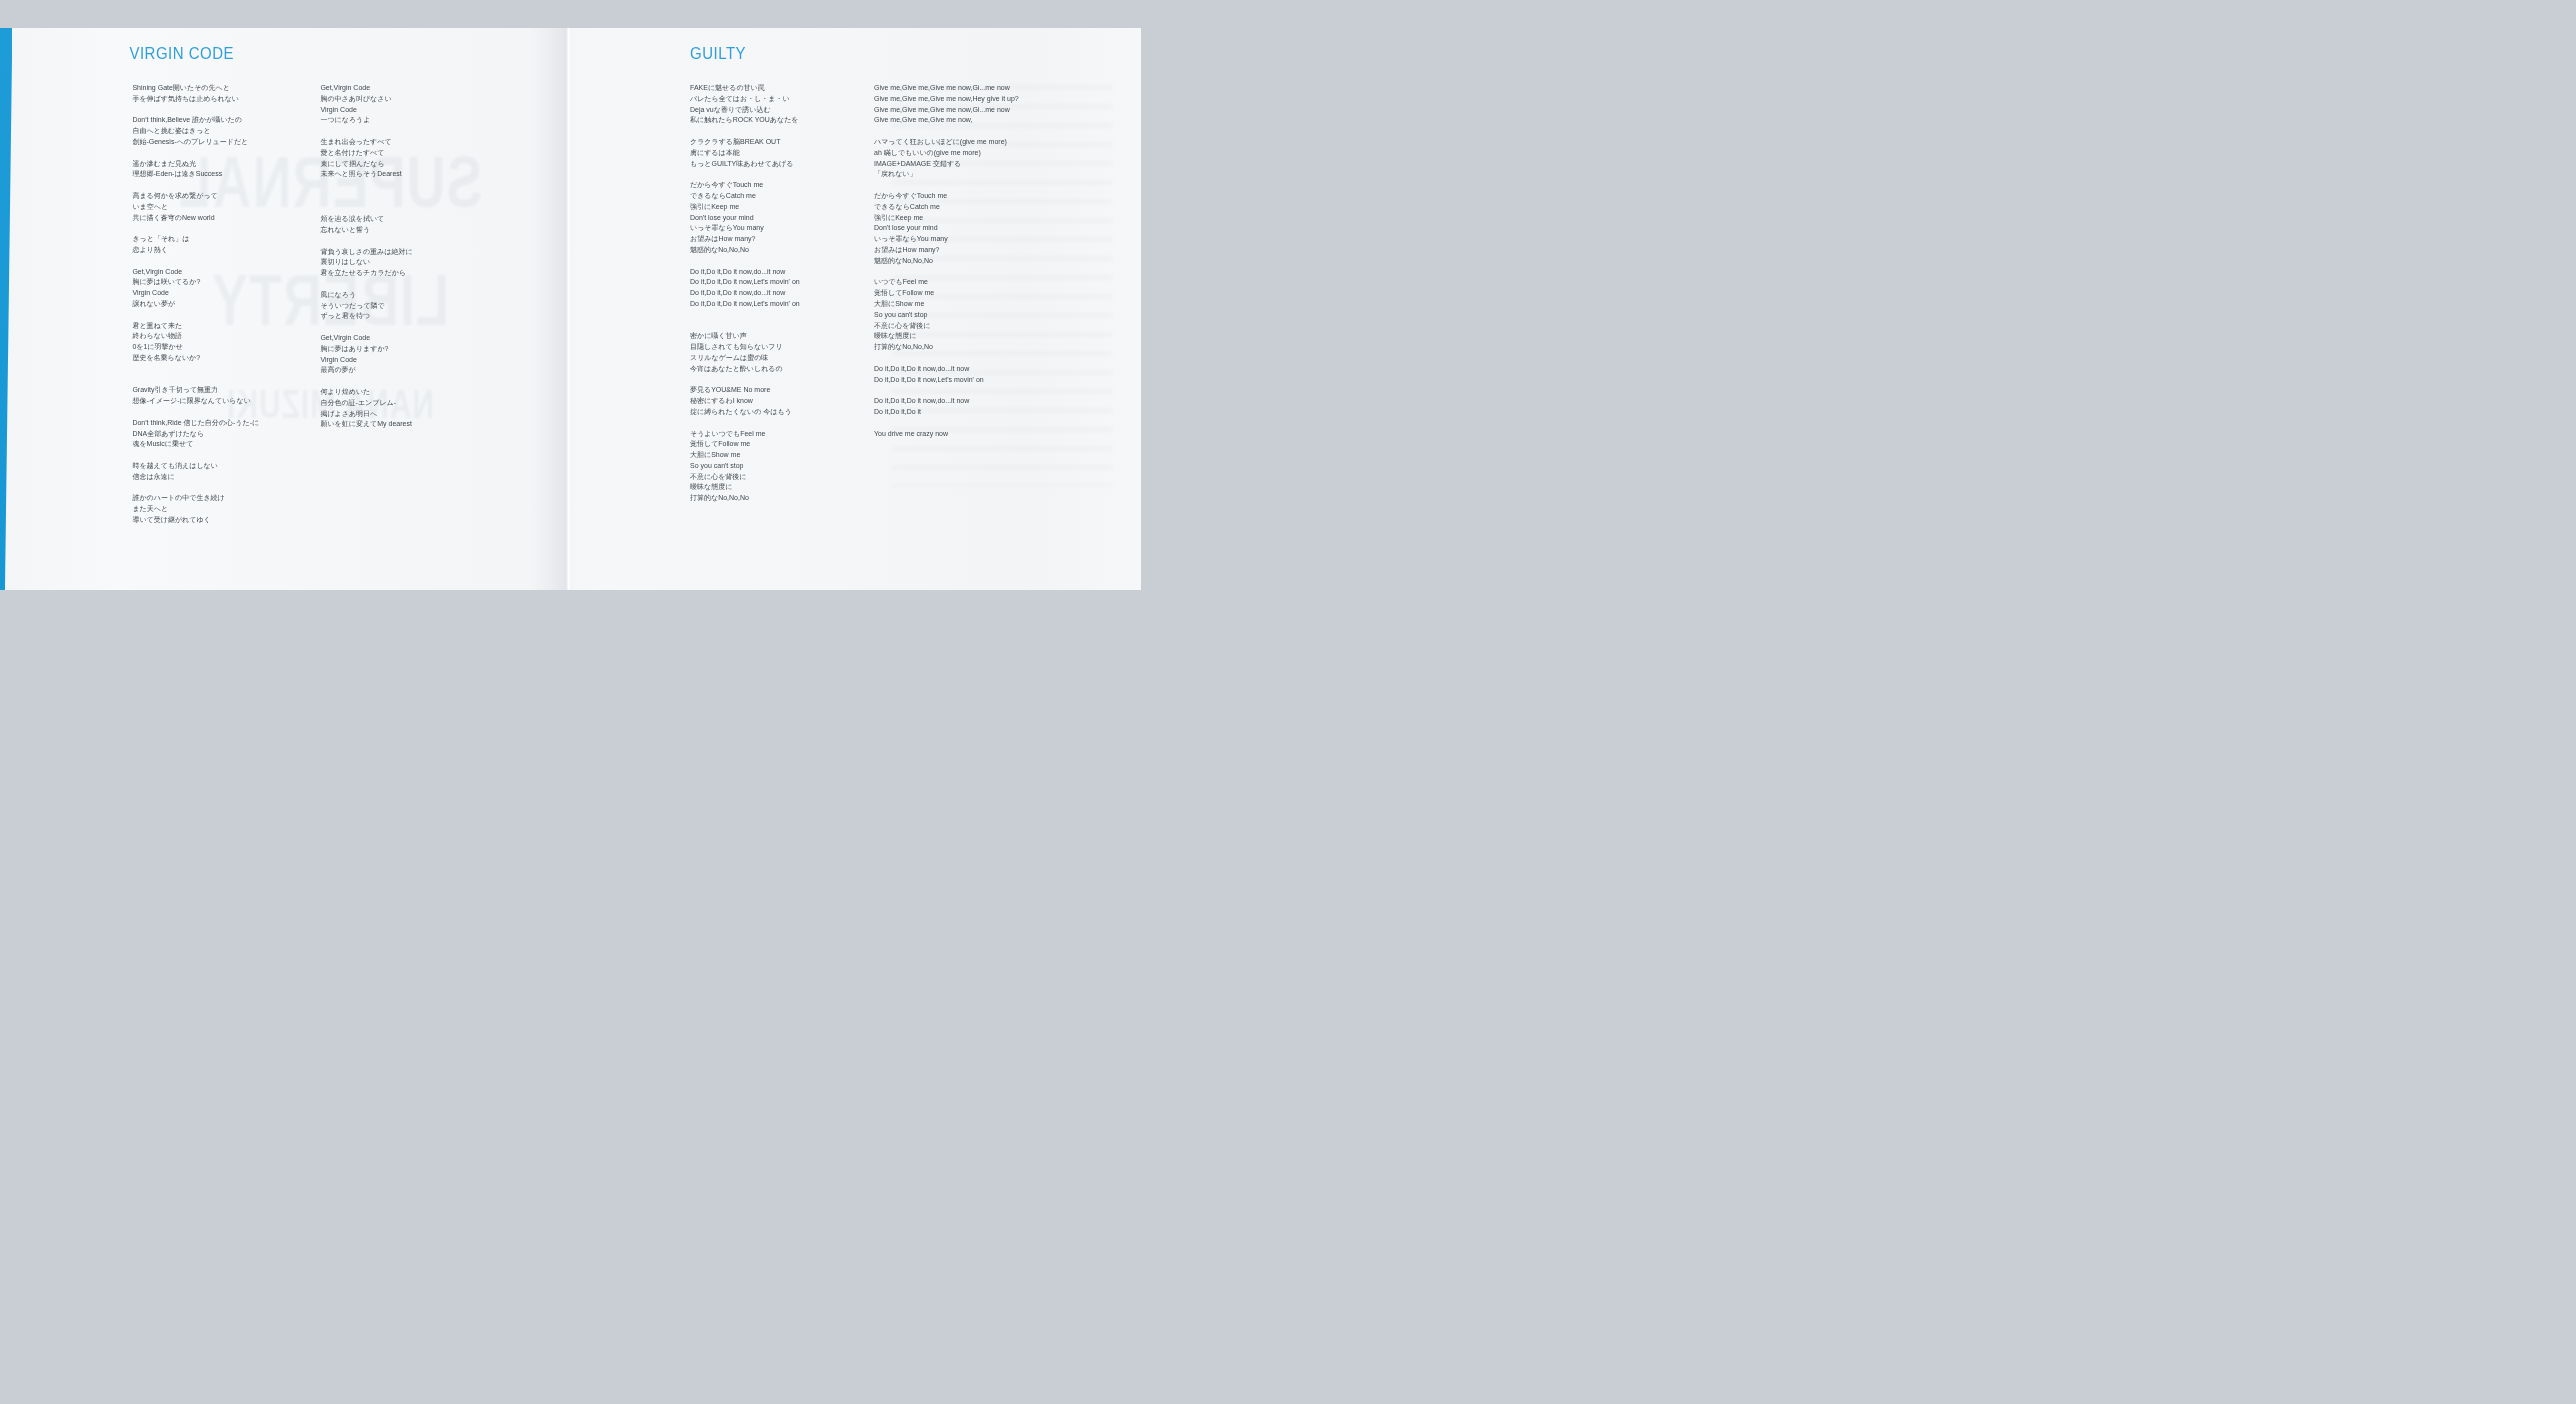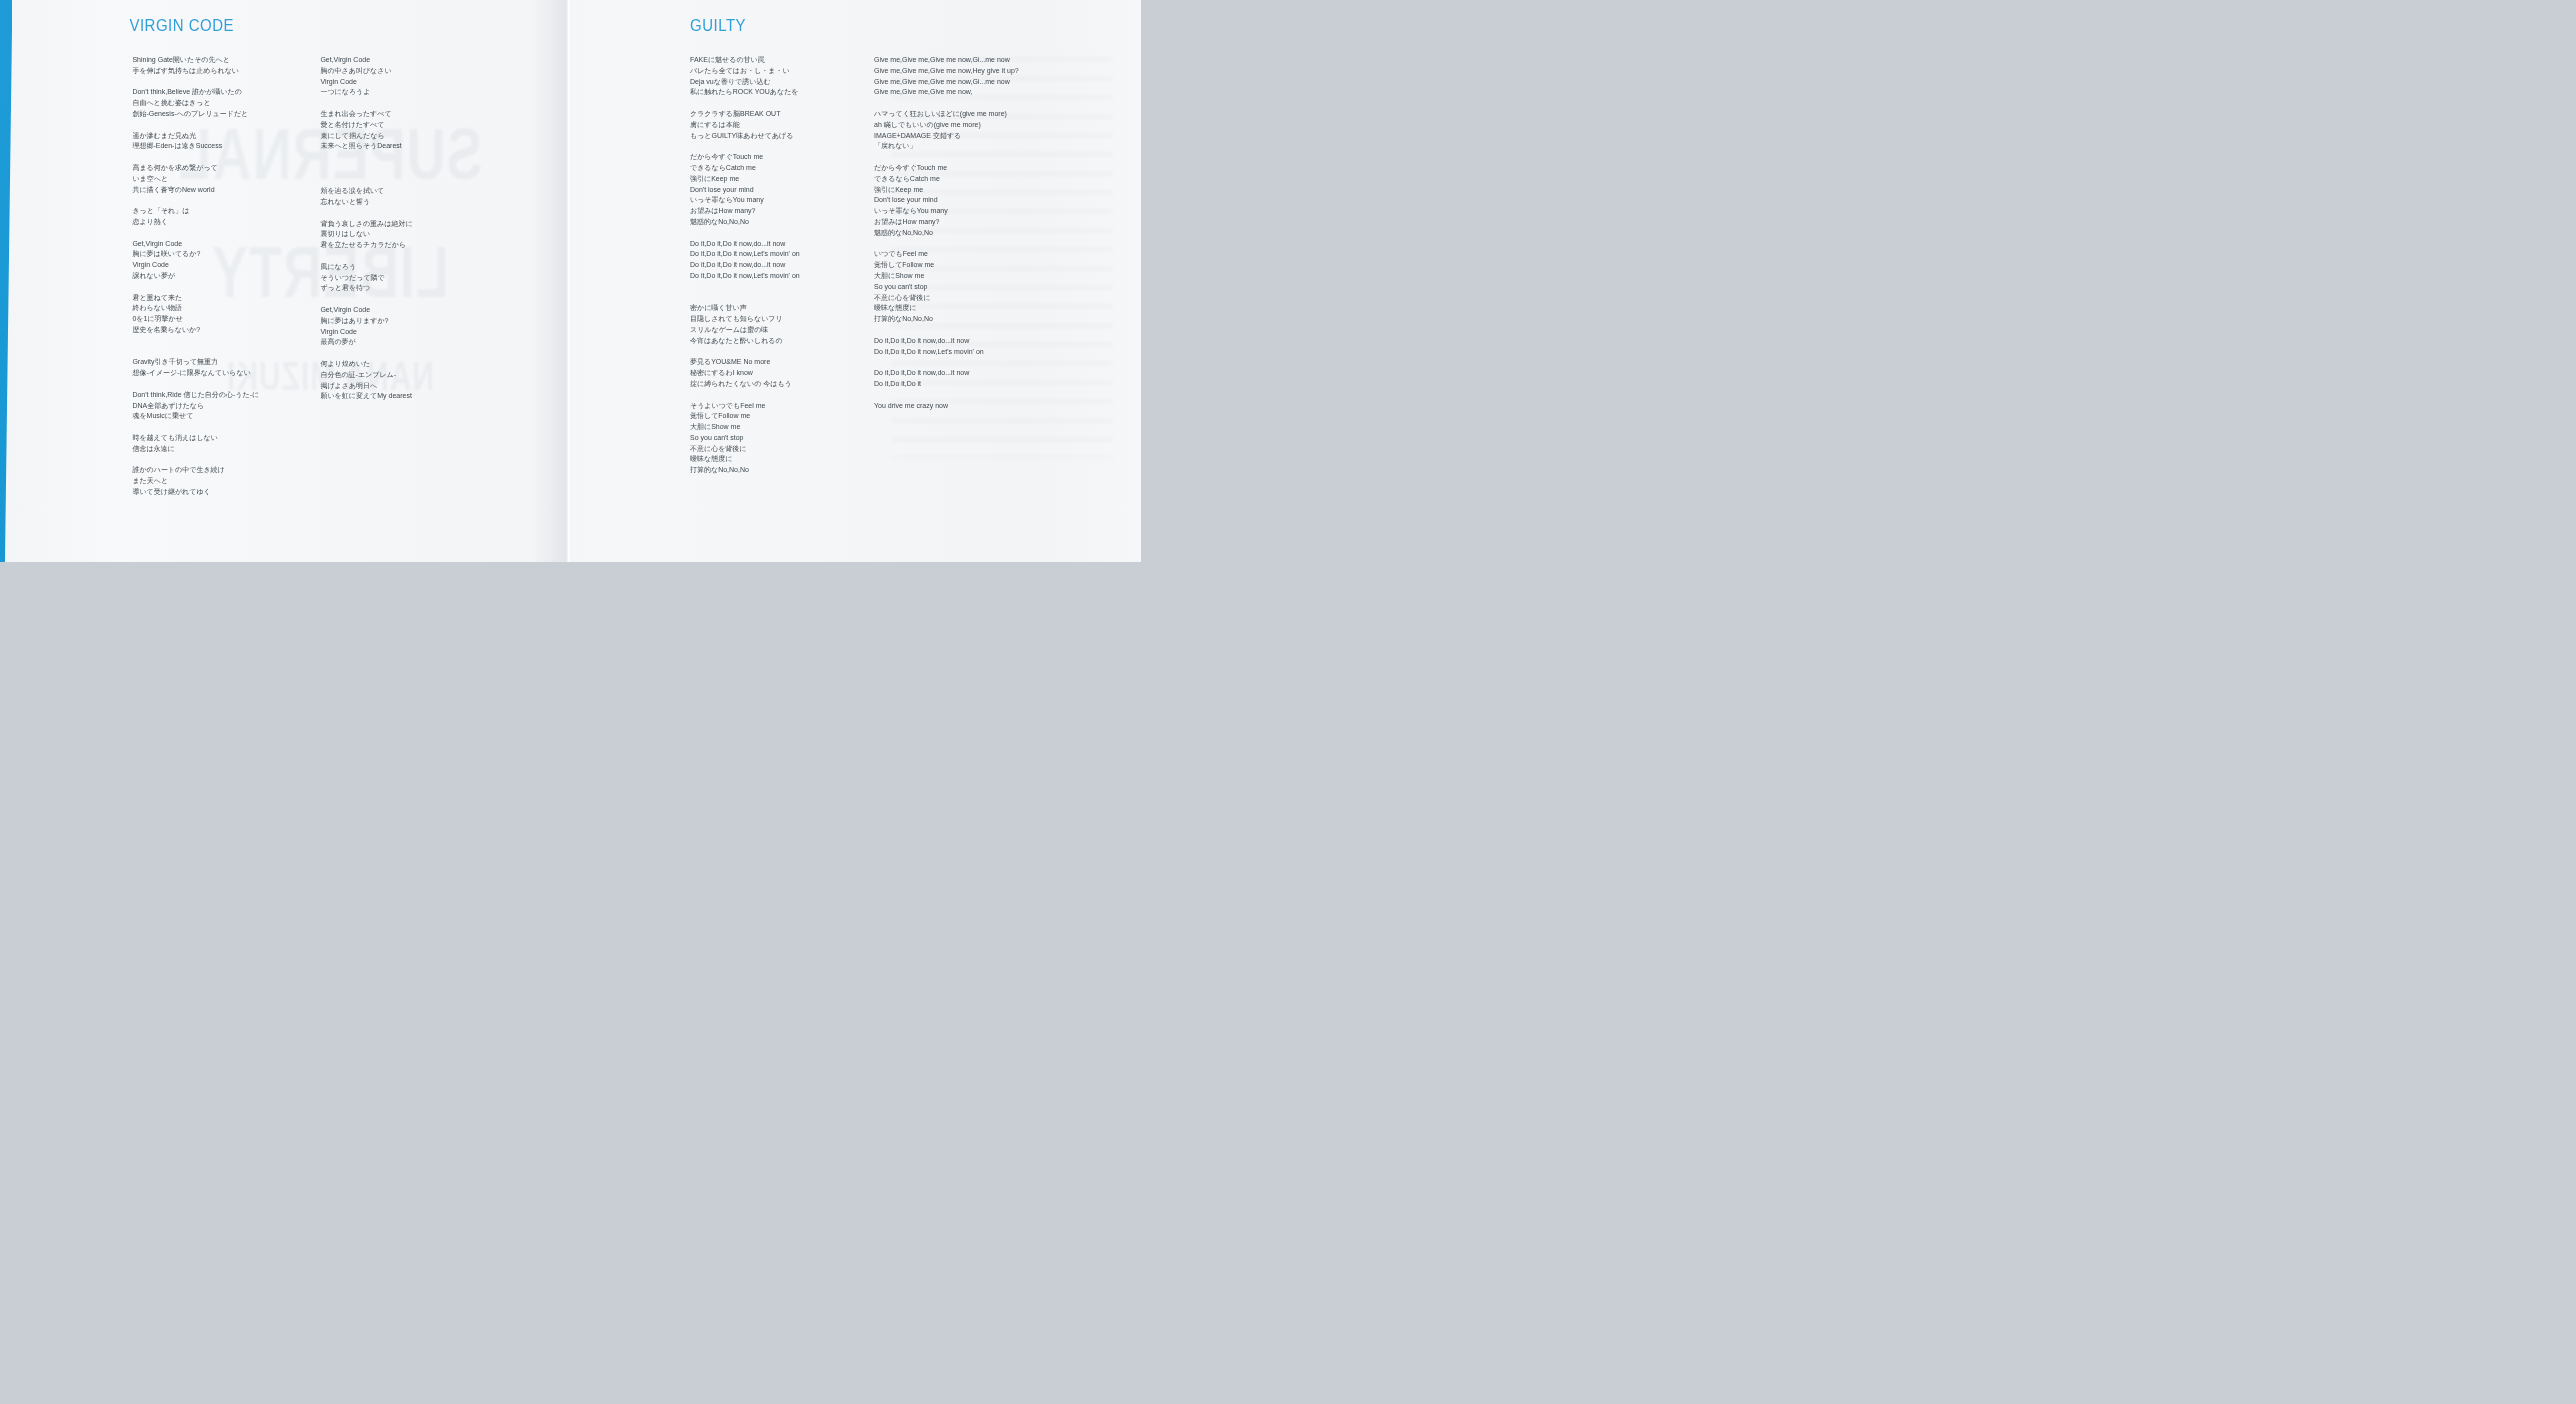--- a/index.html
+++ b/index.html
@@ -2,20 +2,21 @@
 <html style="font-size:8.2px"><head>
 <meta charset="utf-8">
 <style>
   html,body{margin:0;padding:0;background:#c9ced5;}
   .spread{
     position:relative;
     width:1141px;height:562px;
     background:linear-gradient(90deg,#f4f5f7 0%,#f8f9fb 10%,#f5f6f8 32%,#f4f5f7 46%,#f6f7f9 53%,#f5f6f8 72%,#f3f4f6 90%,#f6f7f9 100%);
     overflow:hidden;
     font-family:"Liberation Sans","DejaVu Sans",sans-serif;
+    margin-top:28px;
   }
   .edge-strip{
     position:absolute;left:0;top:0;width:12.4px;height:100%;
     background:linear-gradient(180deg,#1d9cd8 0%,#1797d3 100%);
     clip-path:polygon(0 0,100% 0,40% 100%,0 100%);
   }
   .center-seam{
     position:absolute;left:530px;top:0;width:42px;height:100%;
     background:linear-gradient(90deg,
       rgba(150,158,172,0) 0%,

